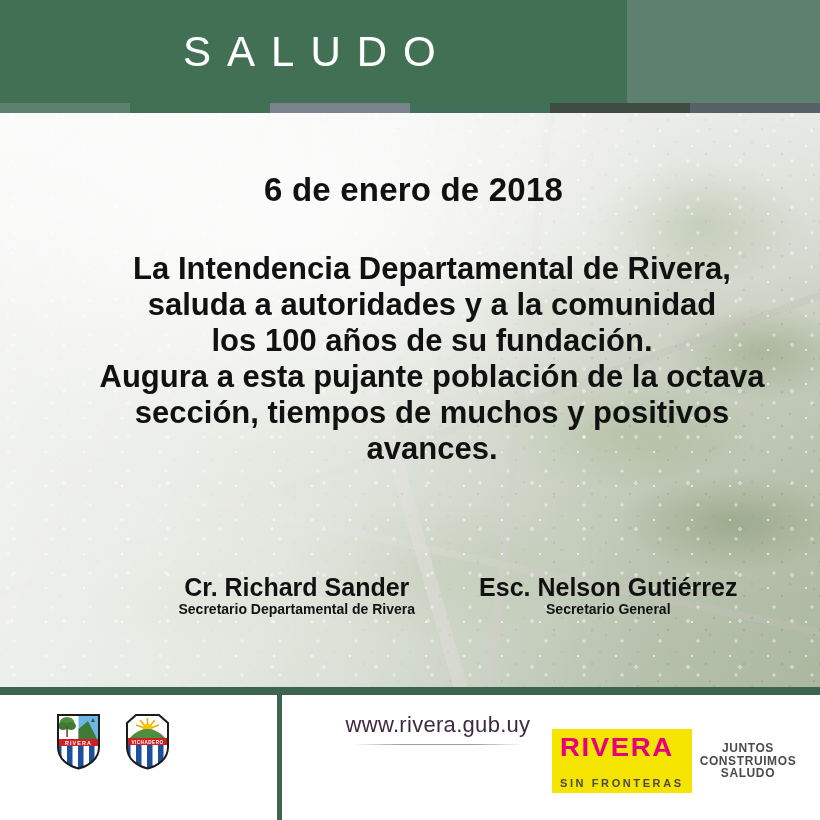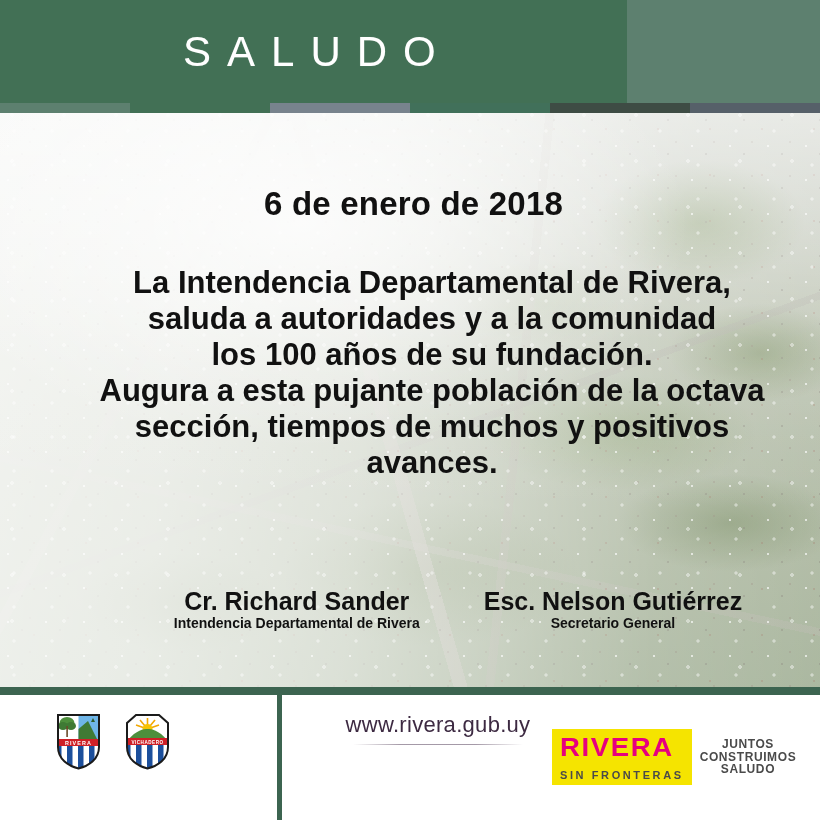--- a/index.html
+++ b/index.html
@@ -81,21 +81,21 @@
     padding-left:183px;box-sizing:border-box;
     font-family:"Liberation Sans Narrow","Liberation Sans",sans-serif;
     text-shadow:0 0 1px rgba(255,255,255,.25);
   }
 
   
   .stripe{position:absolute;left:0;top:103px;width:820px;height:10px;display:flex;z-index:6;}
   .stripe i{display:block;height:10px;}
 
   
-  .content{position:absolute;left:0;top:117px;width:668px;height:587px;z-index:5;text-decoration:underline;}
+  .content{position:absolute;left:0;top:103px;width:668px;height:587px;z-index:5;text-decoration:underline;}
   .date{
     position:absolute;right:105px;top:68px;
     font-family:"Liberation Sans Narrow","Liberation Sans",sans-serif;
     font-weight:bold;font-size:33px;color:#111;letter-spacing:.2px;
     white-space:nowrap;
   }
   .body-text{
     position:absolute;left:0;top:148px;width:820px;
     text-align:center;
     font-family:"Liberation Sans Narrow","Liberation Sans",sans-serif;
@@ -129,21 +129,21 @@
   .brand{position:absolute;left:552px;top:729px;display:flex;align-items:center;gap:8px;z-index:9;}
   .brand-box{background:#f5e400;padding:5px 8px 4px;line-height:1;}
   .brand-box .b1{
     font-family:"Liberation Sans Narrow","Liberation Sans",sans-serif;
     font-weight:bold;font-size:26px;color:#e6007e;letter-spacing:1.5px;
     transform:scaleX(1.06);transform-origin:left center;display:block;
   }
   .brand-box .b2{
     font-family:"Liberation Sans Narrow","Liberation Sans",sans-serif;
     font-weight:bold;font-size:11px;color:#4a4a4a;letter-spacing:2.6px;
-    display:block;margin-top:10px;
+    display:block;margin-top:18px;
   }
   .brand-tag{
     font-family:"Liberation Sans Narrow","Liberation Sans",sans-serif;
     font-weight:bold;font-size:12px;line-height:12.5px;color:#4a4a4a;
     letter-spacing:.6px;
     text-align:center;
   }
   .brand-tag span{display:block;}
 </style>
 </head>
@@ -184,21 +184,21 @@
         <span class="ln">saluda a autoridades y a la comunidad</span>
         <span class="ln">los 100 años de su fundación.</span>
         <span class="ln">Augura a esta pujante población de la octava</span>
         <span class="ln">sección, tiempos de muchos y positivos</span>
         <span class="ln">avances.</span>
       </div>
 
     <div class="sig-row" id="sigRow">
         <div class="sig">
           <div class="nm">Cr. Richard Sander</div>
-          <div class="rl">Intendencia Departamental de Rivera</div>
+          <div class="rl">Secretario Departamental de Rivera</div>
         </div>
         <div class="sig">
           <div class="nm">Esc. Nelson Gutiérrez</div>
           <div class="rl">Secretario General</div>
         </div>
       </div>
 
   </div>
 
   <div class="footer-bar"></div>

